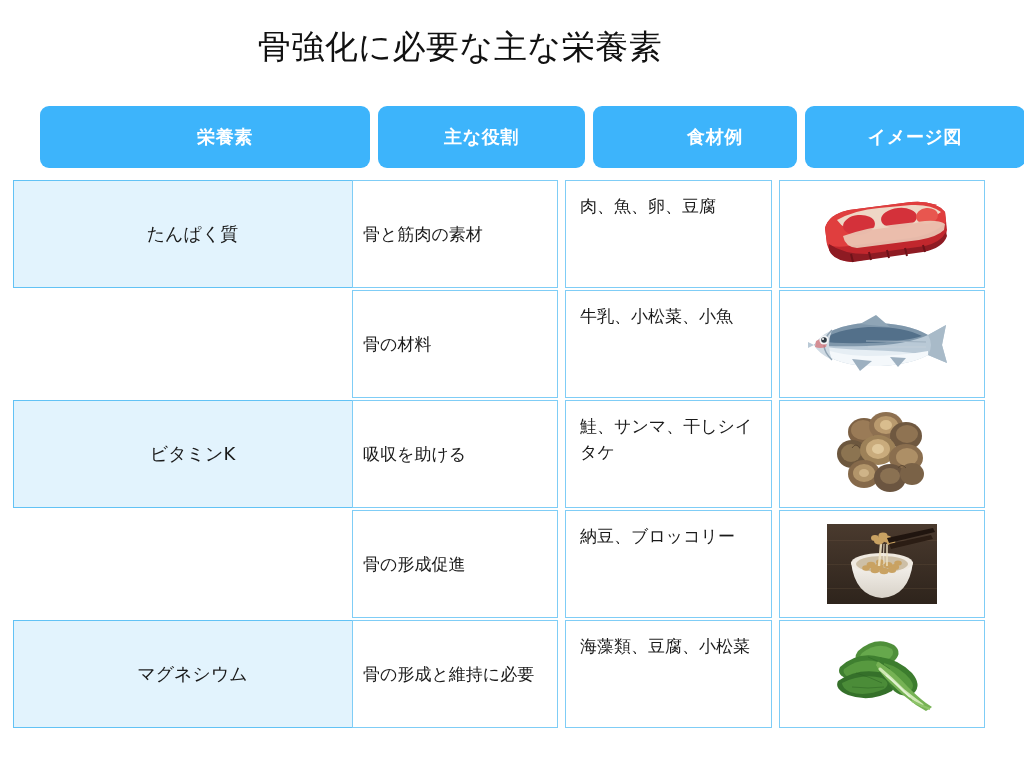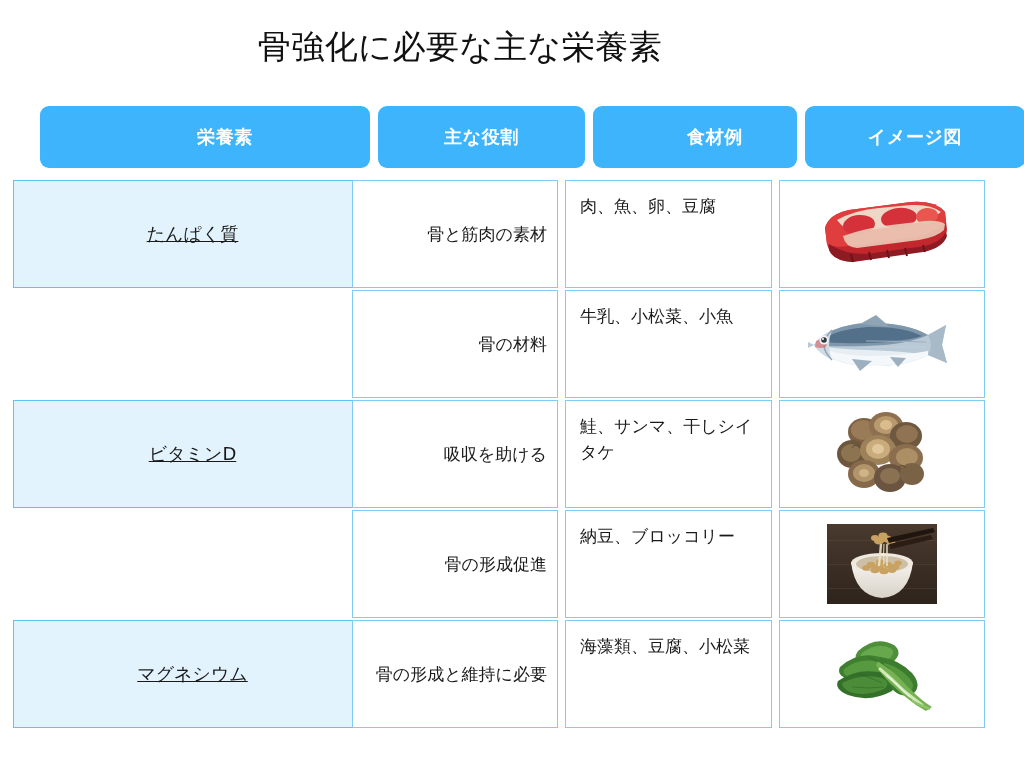--- a/index.html
+++ b/index.html
@@ -92,31 +92,30 @@
     line-height: 1.45;
     color: #1a1a1a;
   }
   .cell.col-nutrient {
     left: 13px;
     width: 359px;
     background: #e2f3fd;
     border-color: #62c2f5;
     font-size: 18px;
     text-align: left;
-    text-decoration: underline;
   }
   .cell.col-role {
     left: 352px;
     width: 206px;
     text-align: center;
     padding: 0 10px;
   }
   .cell.col-role .txt {
     width: 100%;
-    text-align: right;
+    text-align: left;
   }
   .cell.col-foods {
     left: 565px;
     width: 207px;
     align-items: flex-start;
     justify-content: flex-start;
     padding: 12px 14px 0 14px;
   }
   .cell.col-foods .txt {
     text-align: left;
@@ -227,21 +226,21 @@
               <circle cx="21" cy="28" r="1" fill="#ffffff"></circle>
               <path d="M12 34 L6 31 L6 37 Z" fill="#b9c9d6"></path>
             </g>
           </svg>
         </div>
       </div>
     </div>
 
     <div class="row">
       <div class="cell col-nutrient">
-        <span class="txt">ビタミンD</span>
+        <span class="txt">ビタミンK</span>
       </div>
       <div class="cell col-role">
         <span class="txt">吸収を助ける</span>
       </div>
       <div class="cell col-foods">
         <span class="txt">鮭、サンマ、干しシイタケ</span>
       </div>
       <div class="cell col-image">
         <div class="thumb">
           <svg width="104" height="92" viewBox="0 0 104 92">

